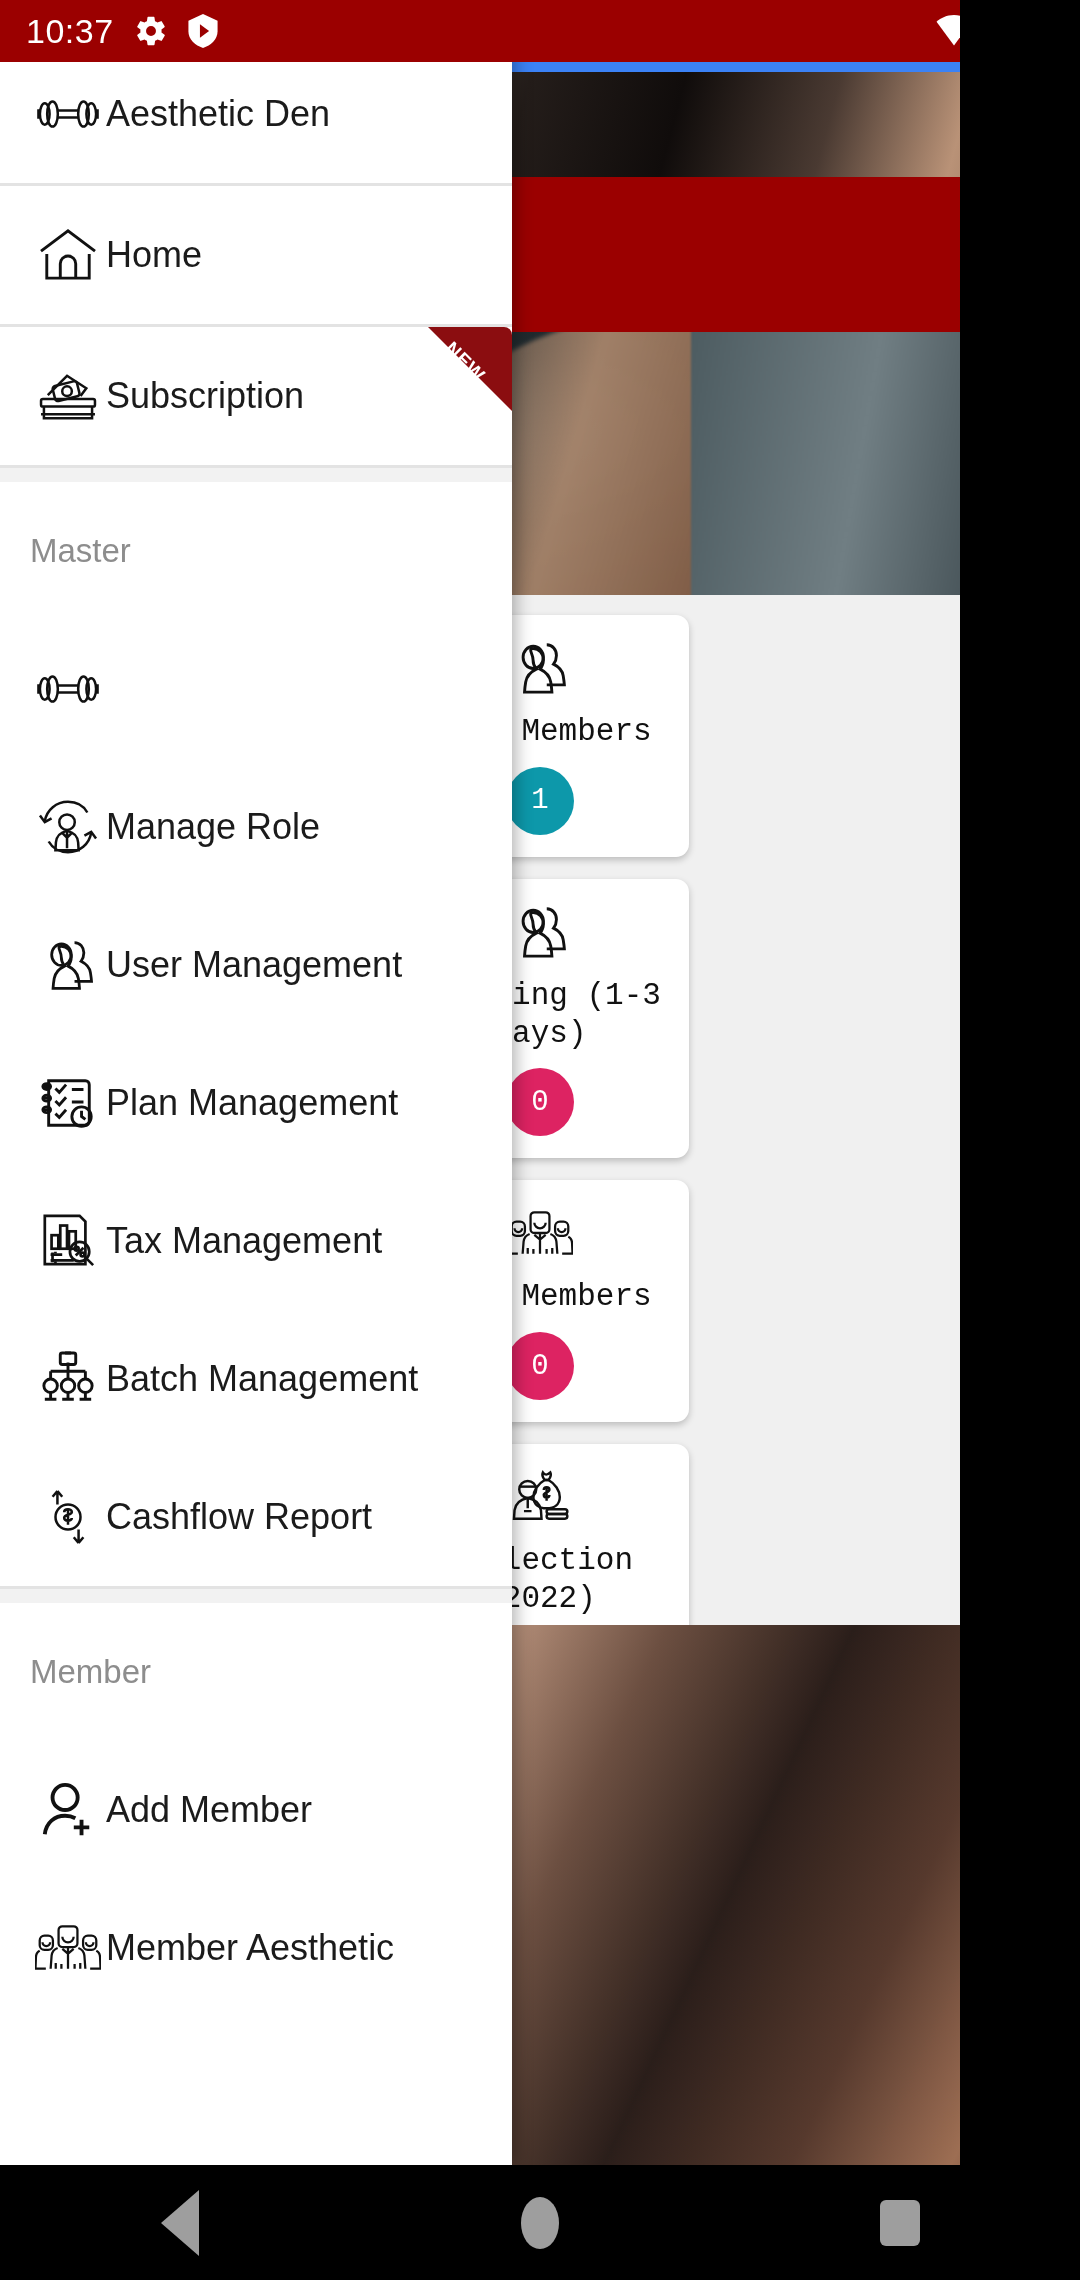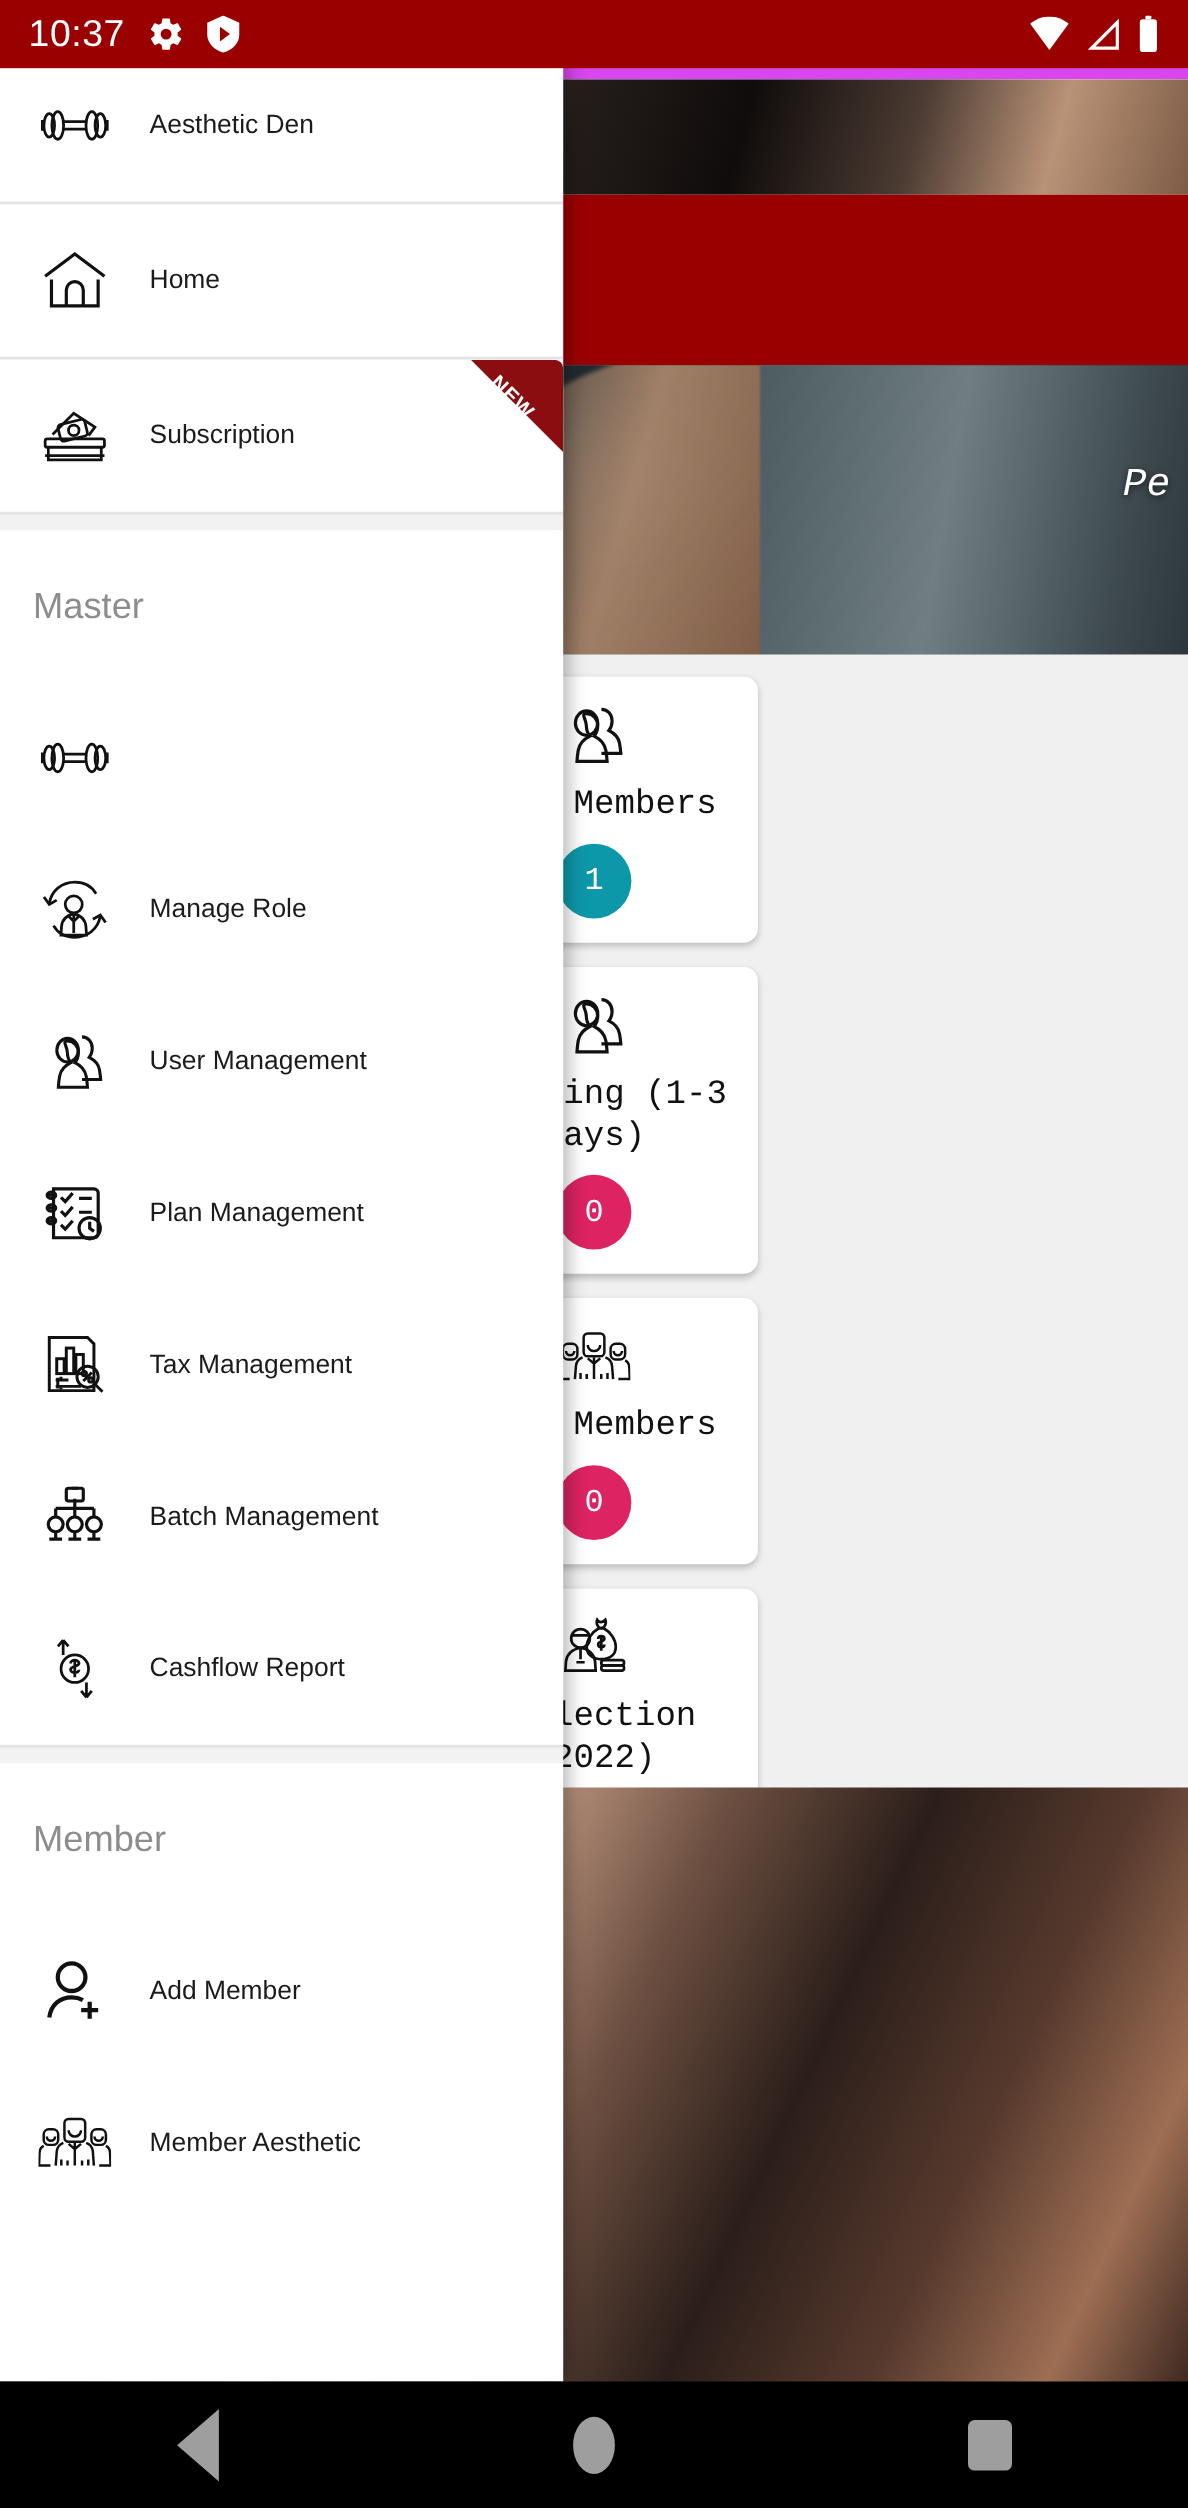--- a/index.html
+++ b/index.html
@@ -1,19 +1,19 @@
 <!DOCTYPE html>
 <html><head>
 <meta charset="utf-8">
 <style>
   * { margin:0; padding:0; box-sizing:border-box; }
   html,body { width:1080px; height:2280px; overflow:hidden; background:#000; }
   body { font-family:"Liberation Sans", sans-serif; }
 
-  #screen { position:relative; width:1080px; height:2280px; overflow:hidden; background:#d946ef; }
+  #screen { position:relative; width:960px; height:2280px; overflow:hidden; background:#3b82f6; }
 
   
   #status-bar {
     position:absolute; top:0; left:0; width:1080px; height:62px;
     background:#9b0000; display:flex; align-items:center; padding:0 26px;
     z-index:60;
   }
   #status-bar .clock { color:#fff; font-size:34px; letter-spacing:.5px; }
   #status-bar .sb-left { display:flex; align-items:center; gap:20px; }
   #status-bar .sb-right { margin-left:auto; display:flex; align-items:center; gap:14px; }
@@ -95,21 +95,21 @@
     box-shadow:4px 0 16px rgba(0,0,0,.30);
   }
   .drawer-row {
     position:relative; display:flex; align-items:center;
     height:138px; padding-left:30px; background:#fff;
   }
   .drawer-row .row-icon {
     width:76px; min-width:76px; display:flex; align-items:center; justify-content:center;
   }
   .drawer-row .row-label {
-    margin-left:30px; font-size:24px; color:#1b1b1b; white-space:nowrap;
+    font-size:36px; color:#1b1b1b; white-space:nowrap;
   }
   .divider { height:3px; background:#e3e3e3; width:100%; }
   .section-head {
     height:138px; display:flex; align-items:center; padding-left:30px;
     font-size:33px; color:#8d8d8d;
   }
   .section-gap { height:14px; background:#f2f2f2; }
 
   .new-ribbon {
     position:absolute; right:0; top:0; width:84px; height:84px; overflow:hidden;

